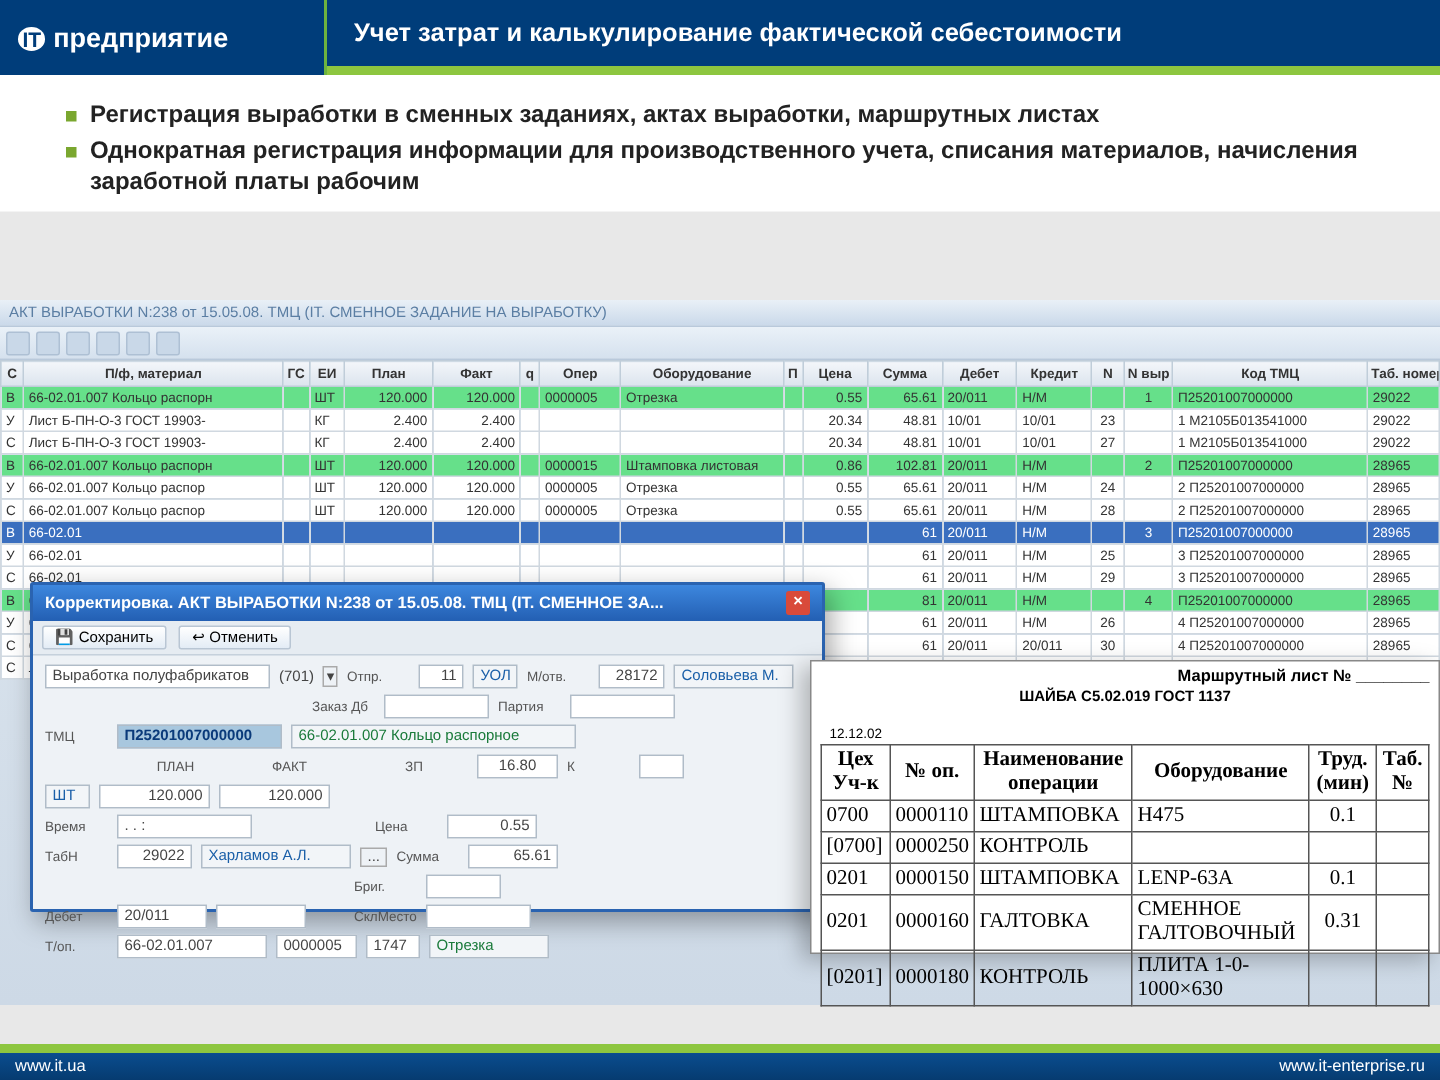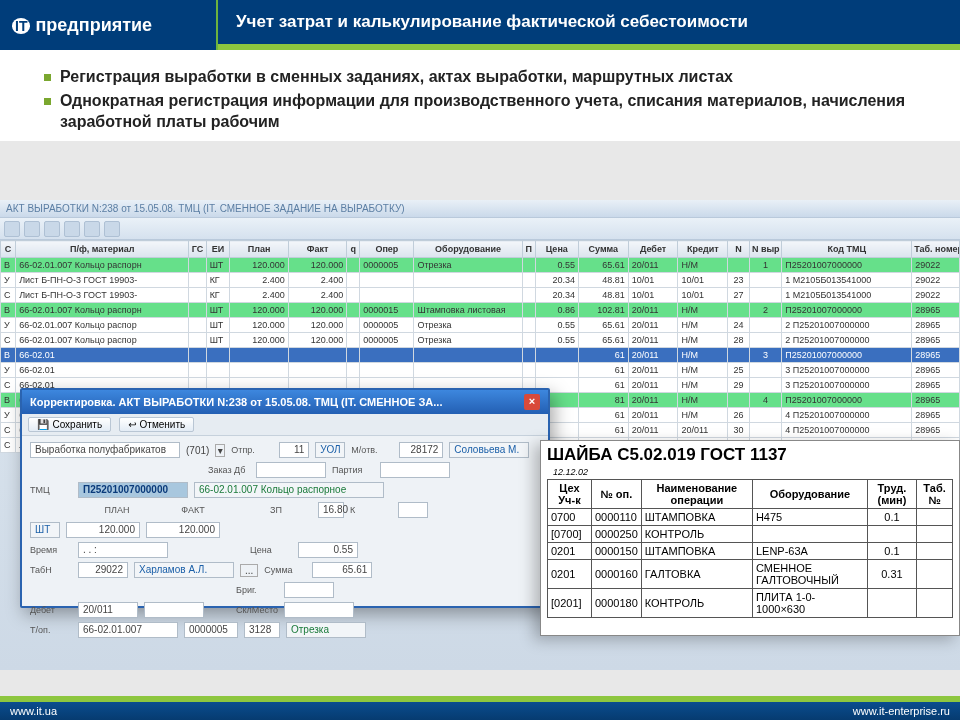--- a/index.html
+++ b/index.html
@@ -27,23 +27,23 @@
   .dlg-toolbar { background:#e6ecf2; border-bottom:1px solid #c6d1dc; padding:3px 6px; display:flex; gap:8px; font-size:10px;}
   .dlg-btn { border:1px solid #b9c6d4; background:linear-gradient(#fff,#e3ecf5); padding:1px 8px; border-radius:2px; cursor:pointer; display:flex; align-items:center; gap:3px;}
   .dlg-body { padding:6px 8px; font-size:10px; color:#444;}
   .frow { display:flex; align-items:center; gap:6px; margin-bottom:4px; flex-wrap:nowrap;}
   .lbl { display:inline-block; min-width:42px; font-size:9px; color:#555;}
   .inp { border:1px solid #b0bcc8; background:#fff; padding:1px 4px; font-size:10px; height:16px;}
   .inp.blue { background:#a8c7de; color:#0a3a7a; font-weight:bold;}
   .inp.ro { background:#f2f5f8; color:#1a5fa8;}
   .doc-overlay { position:absolute; right:0; bottom:34px; width:420px; height:196px; background:#fff; border:1px solid #888; box-shadow:-6px 4px 14px rgba(0,0,0,0.25); padding:4px 6px; font-size:10px;}
   .rt-title { text-align:right; font-weight:bold; font-size:11px; margin-bottom:2px;}
-  .rt-sub { text-align:left; font-weight:bold; font-size:17px; margin-bottom:2px;}
-  .rt-date { font-style:italic; font-size:9px; margin-bottom:2px; margin-left:6px;}
-  .rt-table { width:100%; border-collapse:collapse; font-size:11px;}
+  .rt-sub { text-align:center; font-weight:bold; font-size:10px; margin-bottom:14px;}
+  .rt-date { font-size:9px; margin-bottom:2px; margin-left:6px;}
+  .rt-table { width:100%; border-collapse:collapse; font-size:14px;font-family:Liberation Serif, serif;}
   .rt-table th, .rt-table td { border:1px solid #555; padding:2px 3px; text-align:left;}
   .rt-table th { text-align:center; font-weight:bold;}
   .footer { position:absolute; bottom:0; left:0; right:0; height:24px; background: linear-gradient(#0a4d8f,#063b70); color:#fff; display:flex; justify-content:space-between; align-items:center; padding:0 10px; font-size:11px; border-top:6px solid #8dc63f;}
 </style>
 </head>
 <body>
 
 <div class="topbar">
   <div class="logo">
     <div>
@@ -410,21 +410,21 @@
         <span class="lbl">ТМЦ</span>
         <span class="inp blue" style="width:110px">П25201007000000</span>
         <span class="inp ro" style="width:190px;color:#1a7a3a">66-02.01.007 Кольцо распорное</span>
       </div>
       <div class="frow">
         <span style="width:46px"></span>
         <span class="lbl" style="text-align:center;width:70px">ПЛАН</span>
         <span class="lbl" style="text-align:center;width:70px">ФАКТ</span>
         <span style="width:30px"></span>
         <span class="lbl">ЗП</span>
-        <span class="inp" style="width:26px;text-align:center">16.80</span>
+        <span class="inp" style="width:54px;text-align:center">16.80</span>
         <span class="lbl">К</span>
         <span class="inp" style="width:30px"></span>
       </div>
       <div class="frow">
         <span class="inp ro" style="width:30px">ШТ</span>
         <span class="inp" style="width:74px;text-align:right">120.000</span>
         <span class="inp" style="width:74px;text-align:right">120.000</span>
       </div>
       <div class="frow">
         <span class="lbl">Время</span>
@@ -451,27 +451,28 @@
         <span class="inp" style="width:60px">20/011</span>
         <span class="inp" style="width:60px"></span>
         <span style="width:20px"></span>
         <span class="lbl">СклМесто</span>
         <span class="inp" style="width:70px"></span>
       </div>
       <div class="frow">
         <span class="lbl">Т/оп.</span>
         <span class="inp" style="width:100px">66-02.01.007</span>
         <span class="inp" style="width:54px">0000005</span>
-        <span class="inp" style="width:36px">3128</span>
+        <span class="inp" style="width:36px">1747</span>
         <span class="inp ro" style="width:80px;color:#1a7a3a">Отрезка</span>
       </div>
     </div>
   </div>
 
   <div class="doc-overlay">
+    <div class="rt-title">Маршрутный лист № ________</div>
     <div class="rt-sub">ШАЙБА С5.02.019 ГОСТ 1137</div>
     <div class="rt-date">12.12.02</div>
     <table class="rt-table">
       <thead>
           <tr id="rt-head">
             <th>Цех Уч-к</th>
             <th>№ оп.</th>
             <th>Наименование операции</th>
             <th>Оборудование</th>
             <th>Труд. (мин)</th>

